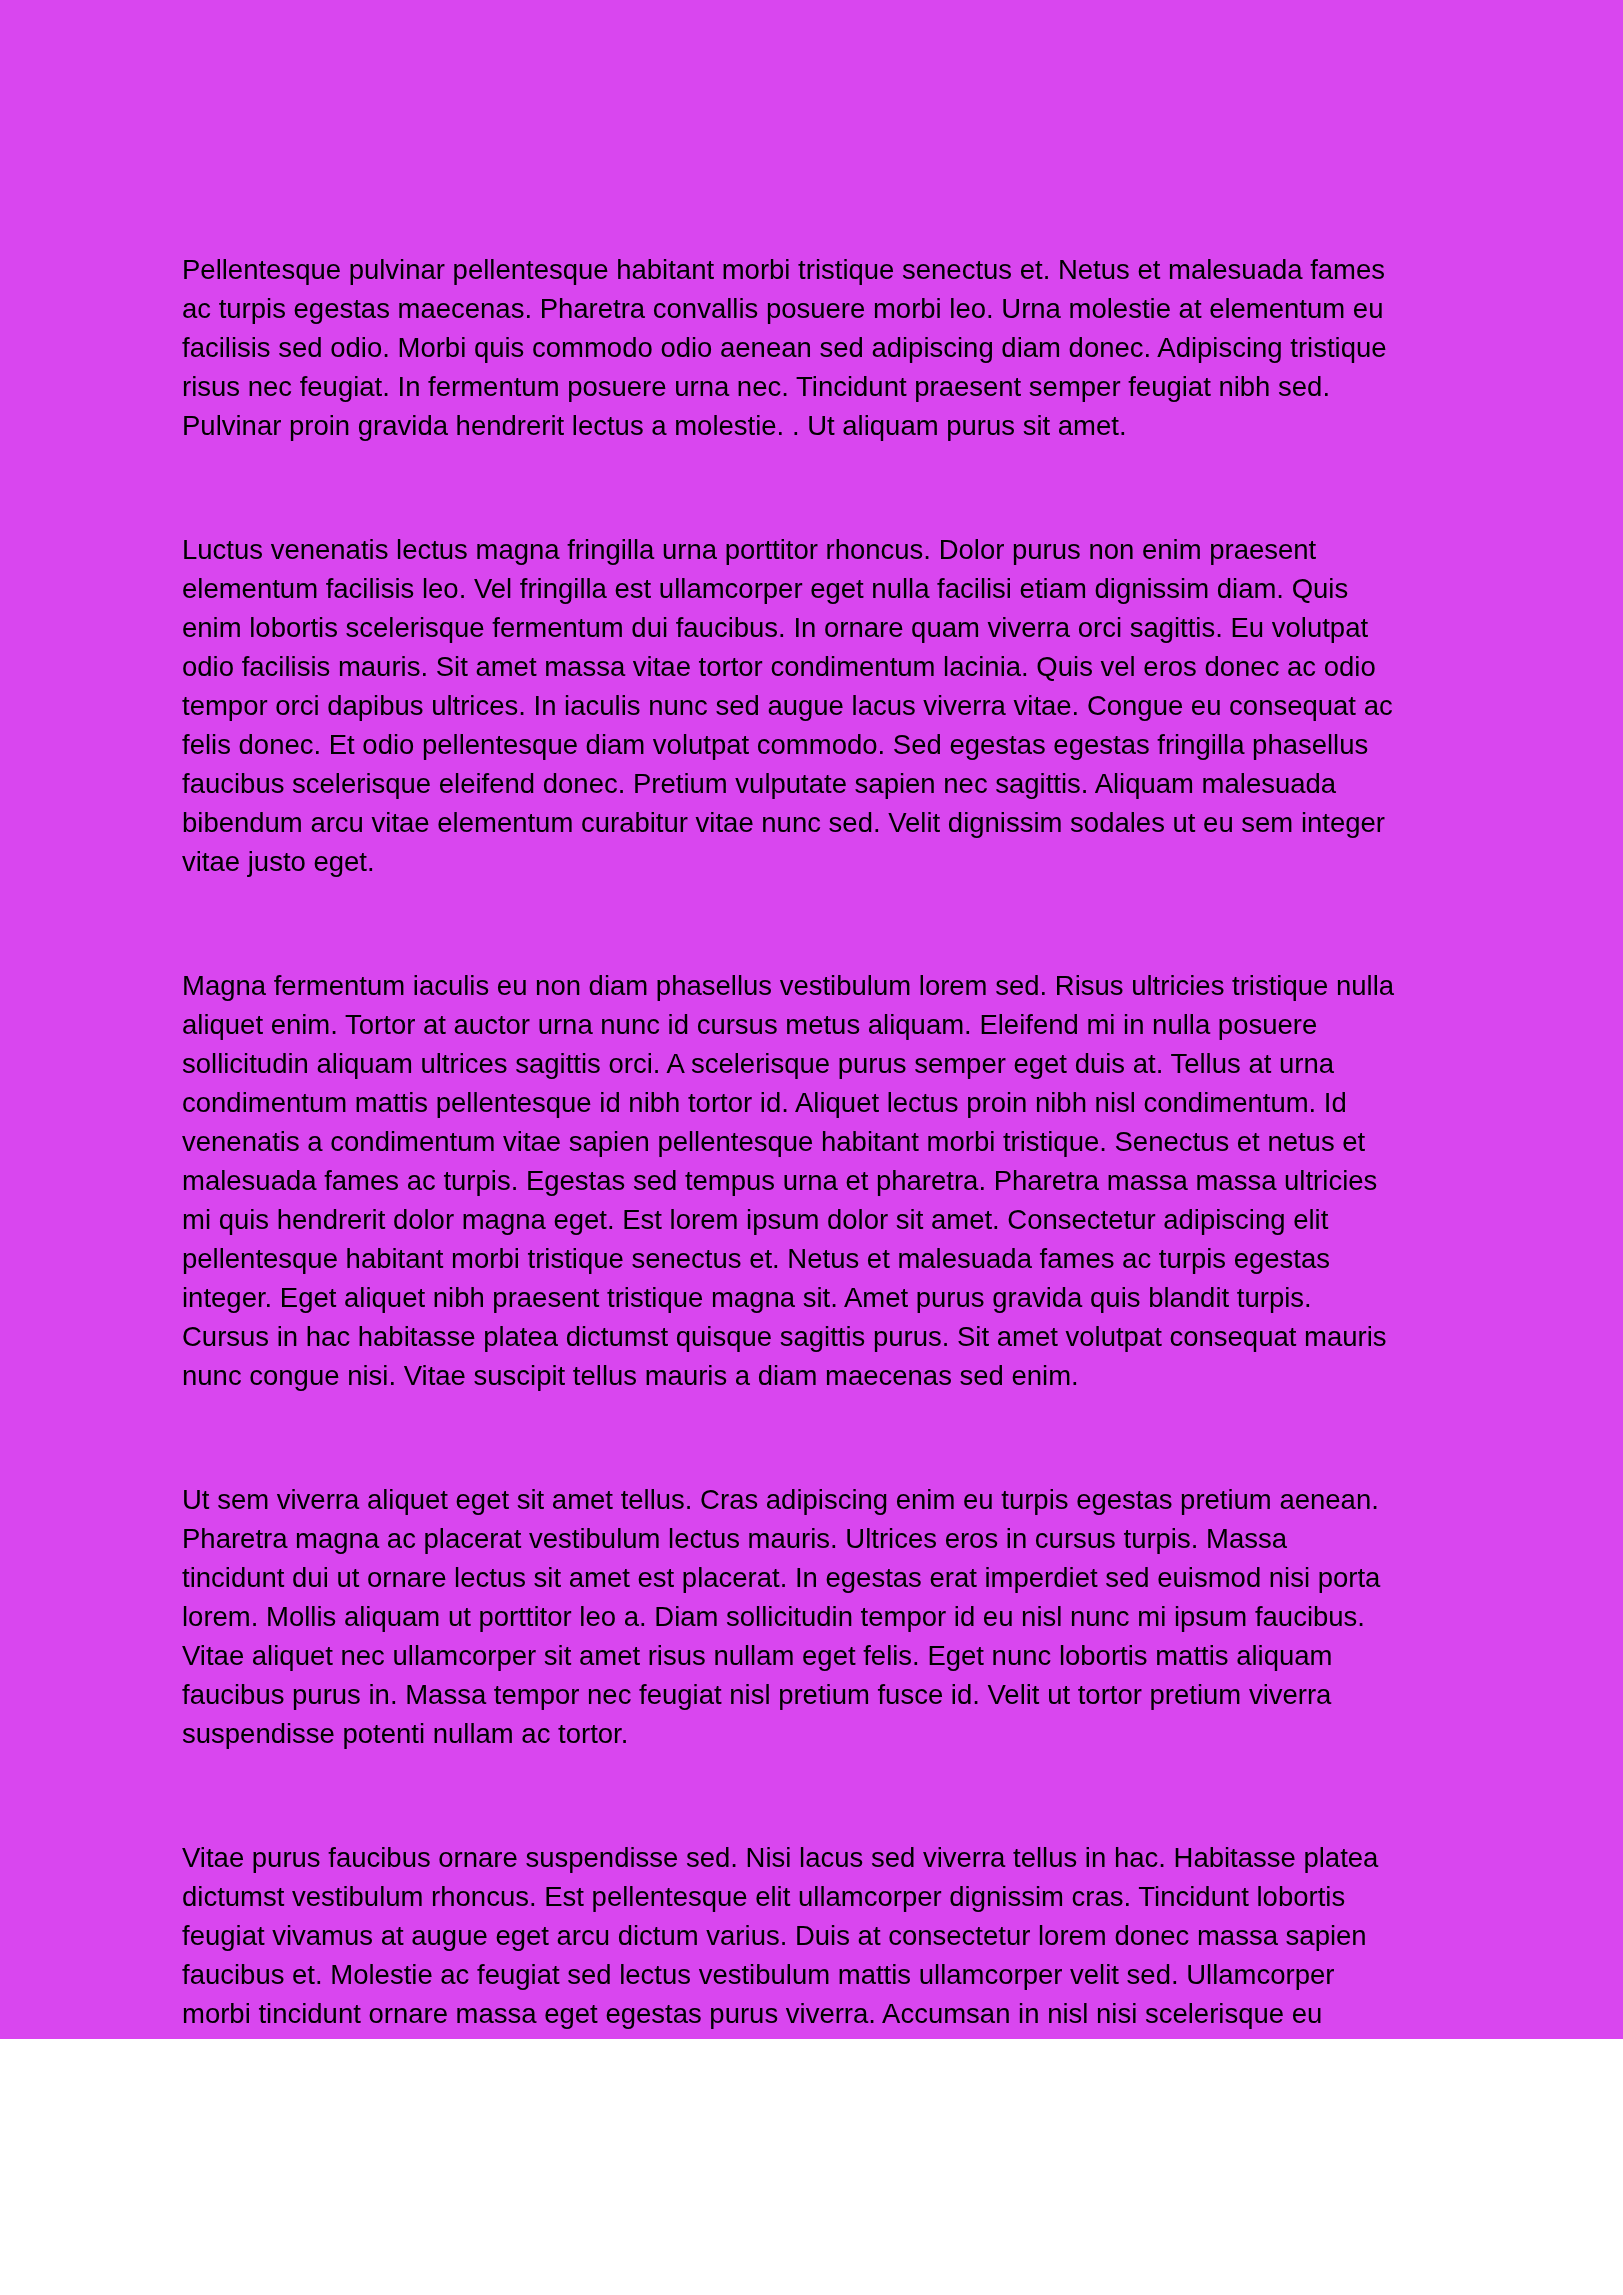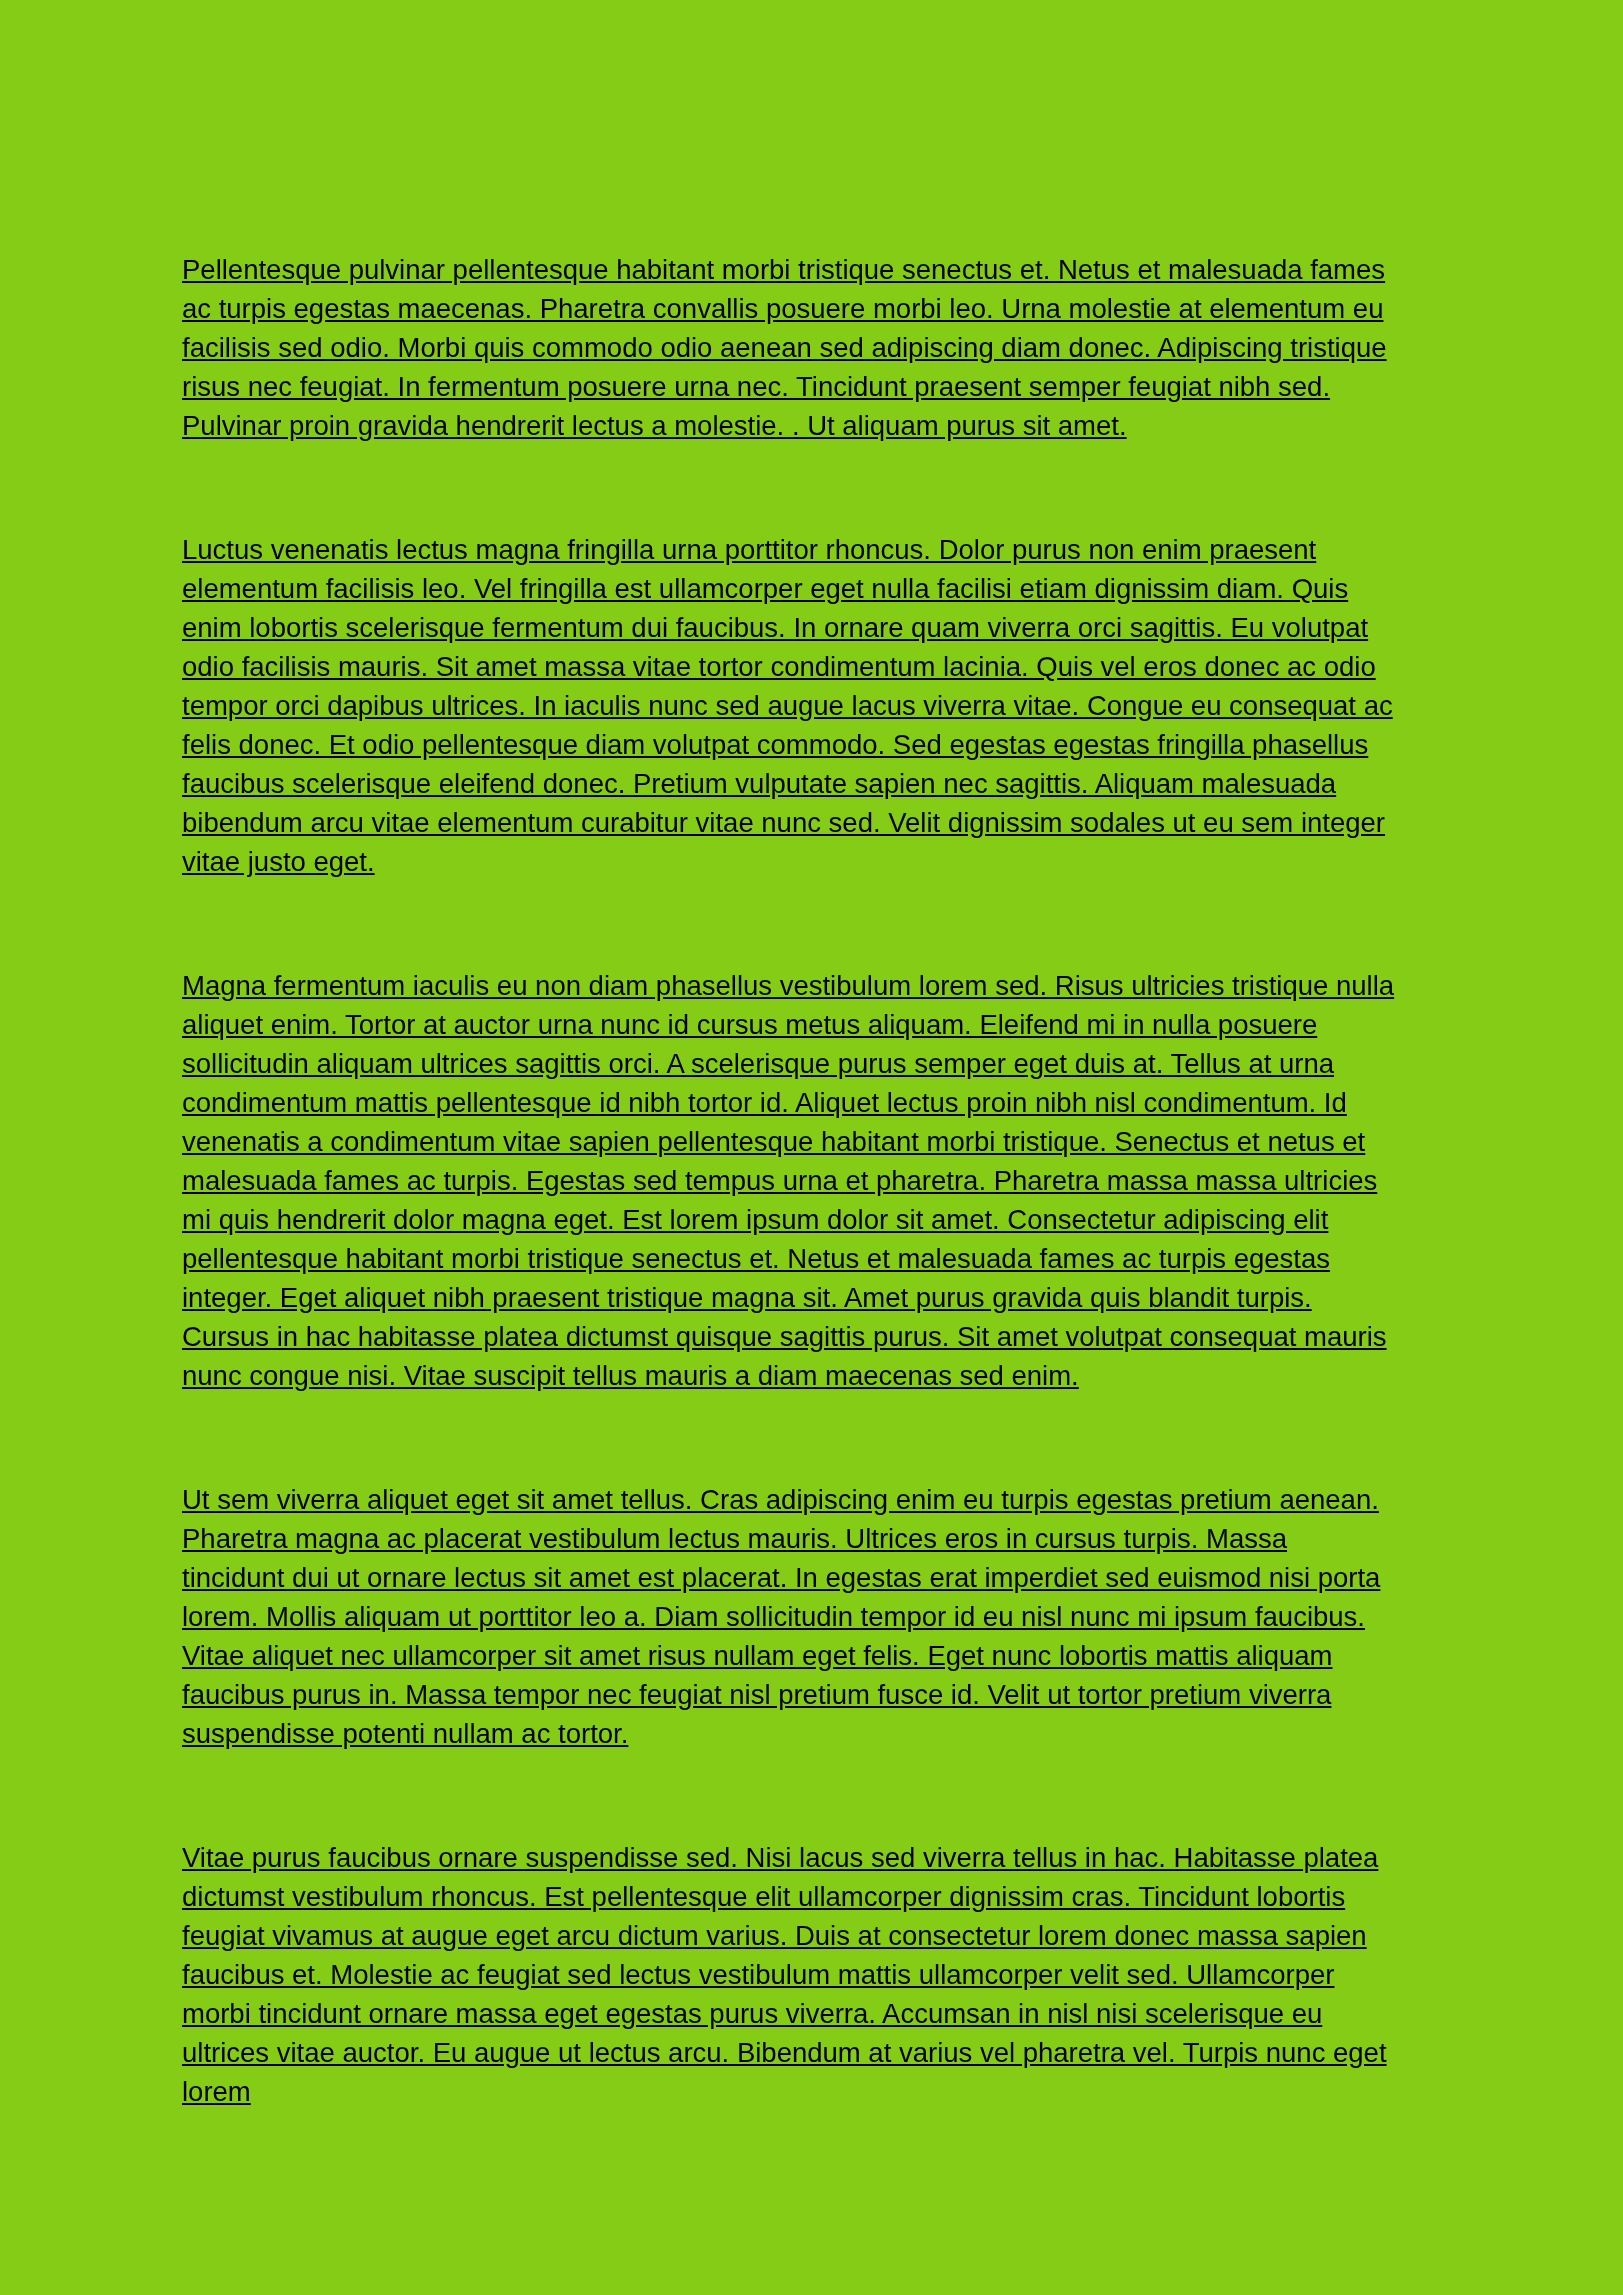--- a/index.html
+++ b/index.html
@@ -3,26 +3,25 @@
 <meta charset="utf-8">
 <style>
   html, body {
     margin: 0;
     padding: 0;
     background: #ffffff;
   }
   .page {
     position: relative;
     width: 1623px;
-    height: 2295px;
-    background: #84cc16;
+    height: 2039px;
+    background: #d946ef;
     box-sizing: border-box;
     padding: 250px 229px 0 182px;
     overflow: hidden;
-    text-decoration: underline;
   }
   .doc-body {
     width: 1214px;
   }
   .doc-body p.para {
     font-family: "Liberation Sans", sans-serif;
     font-size: 27.5px;
     line-height: 39px;
     font-weight: 400;
     color: #000000;

